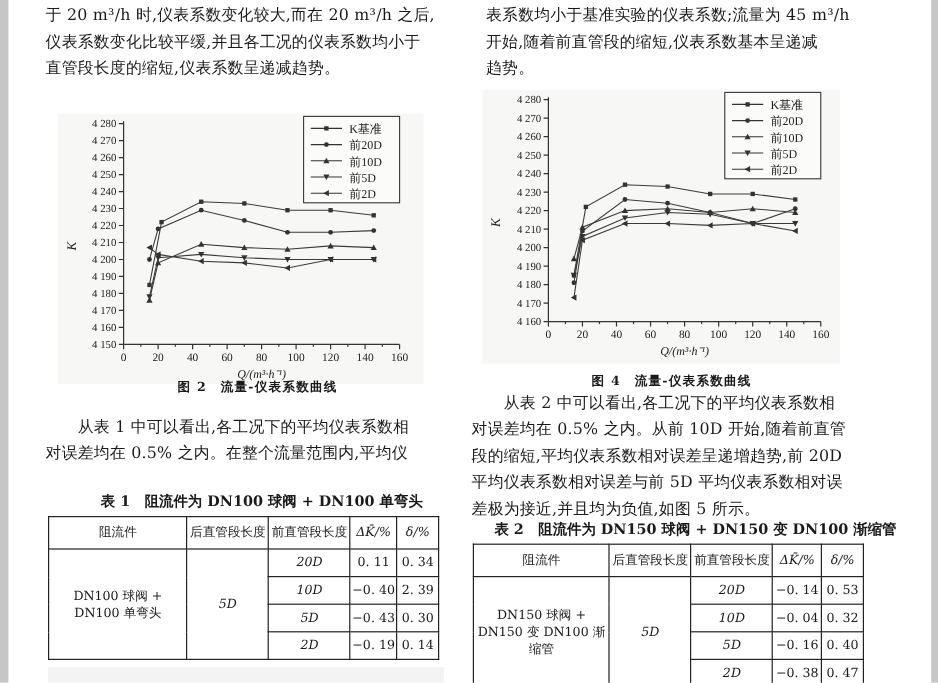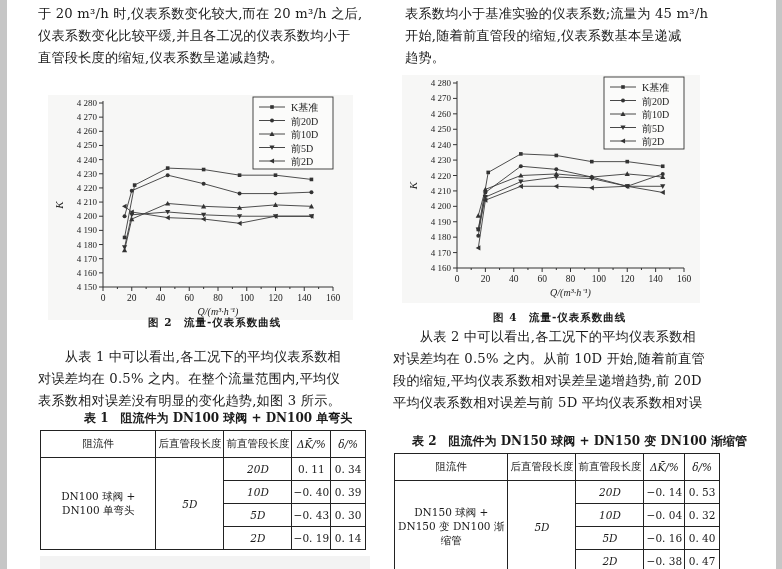--- a/index.html
+++ b/index.html
@@ -148,21 +148,20 @@
       <polygon points="221.4,66 226.08,63.4 226.08,68.6" fill="#333"></polygon>
       <text x="243" y="70" font-size="10" fill="#222" font-family="Liberation Serif, serif">前2D</text>
     </svg>
 </div>
 
 <div class="caption" style="left:148px;top:316px;">图 2　流量-仪表系数曲线</div>
 
 <div class="para" style="left:38px;top:346px;">
   <span class="line">　　从表 1 中可以看出,各工况下的平均仪表系数相</span>
   <span class="line">对误差均在 0.5% 之内。在整个流量范围内,平均仪</span>
-  <span class="line">表系数相对误差没有明显的变化趋势,如图 3 所示。</span>
 </div>
 
 <div class="tcap" style="left:84px;top:410px;">表 1　阻流件为 DN100 球阀 + DN100 单弯头</div>
 
 <table class="data" style="left:40px;top:430px;width:326px;">
   <tbody>
       <tr>
     <th style="width:116px">阻流件</th>
     <th style="width:68px">后直管段长度</th>
     <th style="width:68px">前直管段长度</th>
@@ -175,21 +174,21 @@
       <span>DN100 单弯头</span>
     </td>
     <td rowspan="4" class="it">5D</td>
     <td class="it">20D</td>
     <td>0. 11</td>
     <td>0. 34</td>
   </tr>
   <tr>
     <td class="it">10D</td>
     <td>−0. 40</td>
-    <td>0. 39</td>
+    <td>2. 39</td>
   </tr>
   <tr>
     <td class="it">5D</td>
     <td>−0. 43</td>
     <td>0. 30</td>
   </tr>
   <tr>
     <td class="it">2D</td>
     <td>−0. 19</td>
     <td>0. 14</td>
@@ -322,20 +321,21 @@
     </svg>
 </div>
 
 <div class="caption" style="left:493px;top:311px;">图 4　流量-仪表系数曲线</div>
 
 <div class="para" style="left:393px;top:326px;">
   <span class="line">　　从表 2 中可以看出,各工况下的平均仪表系数相</span>
   <span class="line">对误差均在 0.5% 之内。从前 10D 开始,随着前直管</span>
   <span class="line">段的缩短,平均仪表系数相对误差呈递增趋势,前 20D</span>
   <span class="line">平均仪表系数相对误差与前 5D 平均仪表系数相对误</span>
+  <span class="line">差极为接近,并且均为负值,如图 5 所示。</span>
 </div>
 
 <div class="tcap" style="left:412px;top:433px;">表 2　阻流件为 DN150 球阀 + DN150 变 DN100 渐缩管</div>
 
 <table class="data" style="left:394px;top:453px;width:326px;">
   <tbody>
       <tr>
     <th style="width:114px">阻流件</th>
     <th style="width:68px">后直管段长度</th>
     <th style="width:68px">前直管段长度</th>

